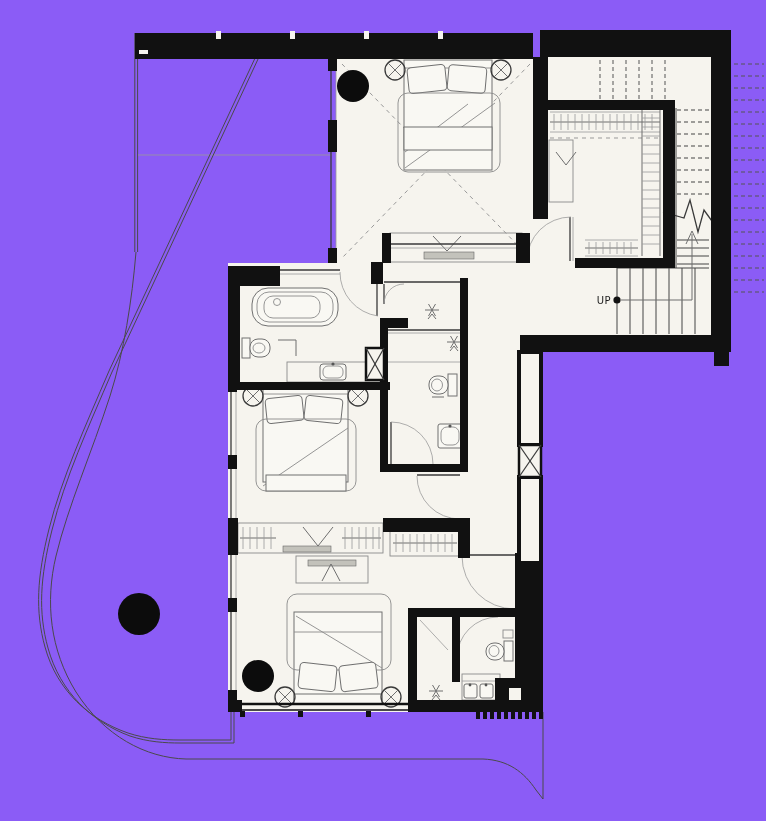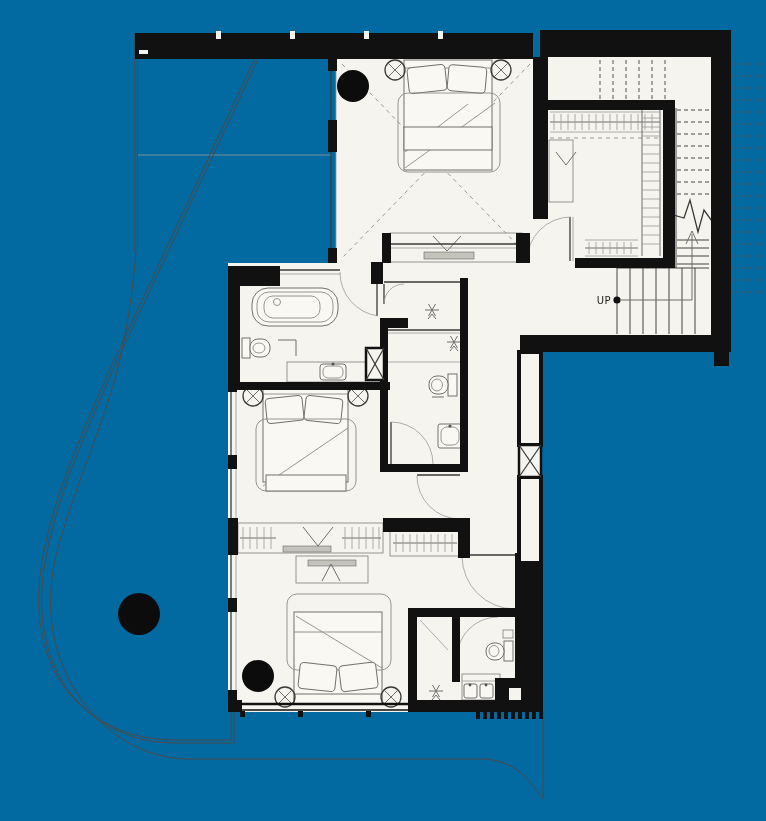--- a/index.html
+++ b/index.html
@@ -1,16 +1,16 @@
 <!DOCTYPE html>
 <html><head>
 <meta charset="utf-8">
 <style>
   html,body{margin:0;padding:0;background:#f1eee6;}
-  .stage{position:relative;width:766px;height:821px;background:#0369a1;overflow:hidden;
+  .stage{position:relative;width:766px;height:821px;background:#8b5cf6;overflow:hidden;
          font-family:"DejaVu Sans", sans-serif;}
   svg{position:absolute;left:0;top:0;}
   .wall{fill:#111;stroke:none;}
   .white{fill:#f6f4ee;stroke:none;}
   .floor{fill:#f6f4ee;stroke:none;}
   .ln-d{stroke:#3a3a3a;stroke-width:1.3;fill:none;}
   .ln{stroke:#6f6f6f;stroke-width:1;fill:none;}
   .ln-l{stroke:#9a9a9a;stroke-width:.8;fill:none;}
   .fur{stroke:#707070;stroke-width:1;fill:#f9f8f3;}
   .fur2{stroke:#8a8a8a;stroke-width:.9;fill:none;}

